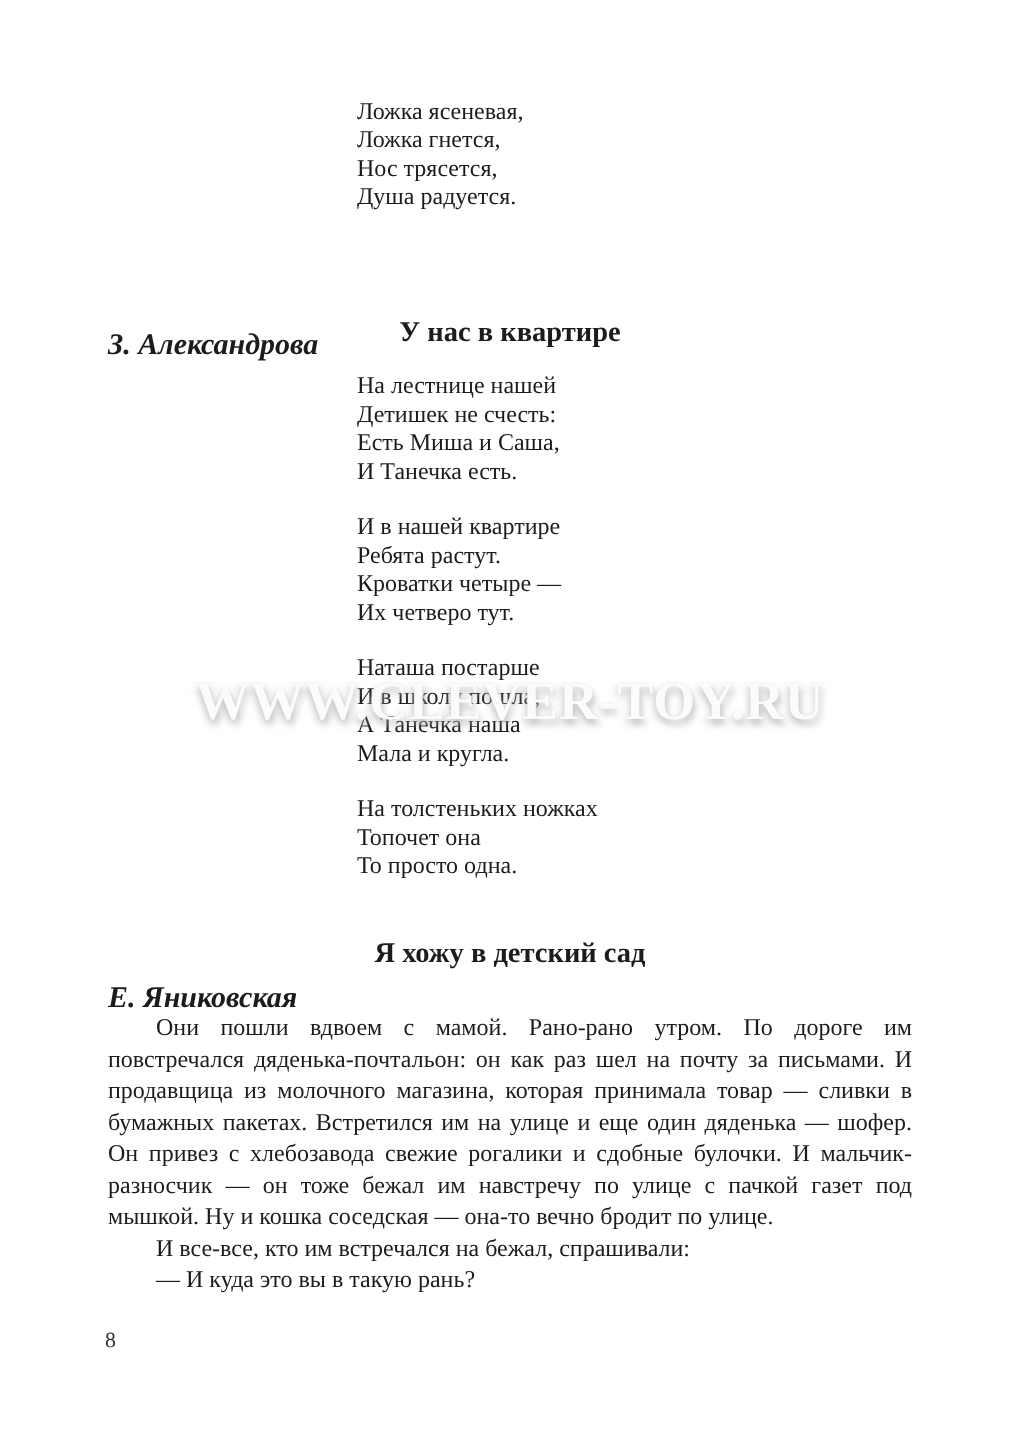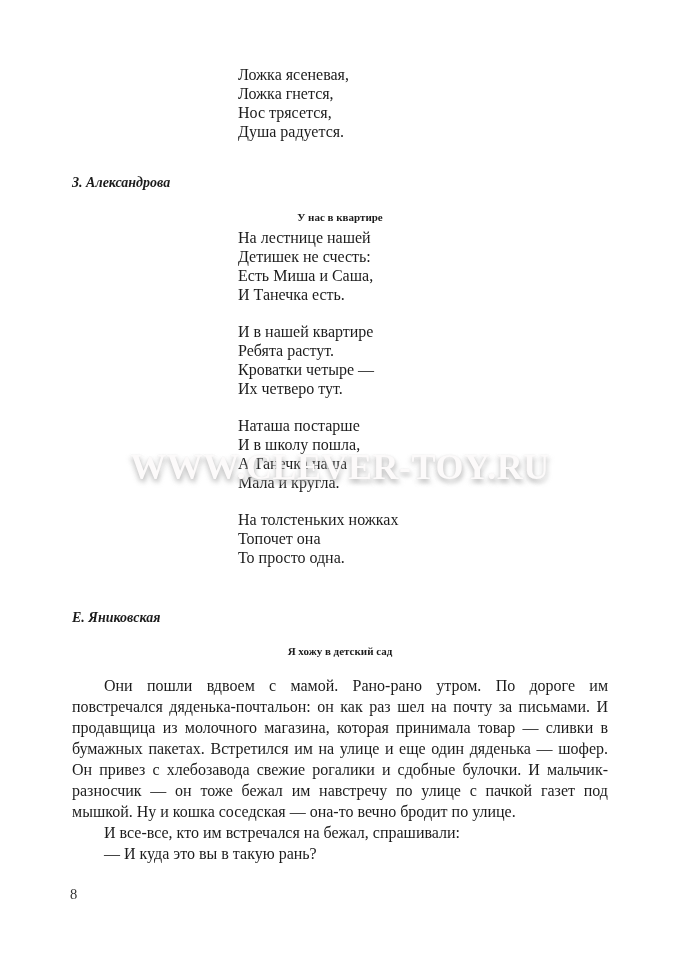--- a/index.html
+++ b/index.html
@@ -12,31 +12,32 @@
     overflow: hidden;
     font-family: "Liberation Serif", serif;
     color: #1c1c1c;
   }
   .poem-block { position: absolute; font-size: 16px; line-height: 19px; }
   .poem-block .line { white-space: nowrap; }
   .stanza { margin-bottom: 18px; }
   .author {
     position: absolute;
     left: 72px;
-    font-size: 14px;
+    font-size: 20px;
     font-weight: bold;
     font-style: italic;
     white-space: nowrap;
+    margin-top: 44px;
   }
   .section-title {
     position: absolute;
     left: 72px;
     width: 536px;
     text-align: center;
-    font-size: 11px;
+    font-size: 19px;
     font-weight: bold;
   }
   .story {
     position: absolute;
     left: 72px;
     top: 675px;
     width: 536px;
     font-size: 16px;
     line-height: 21px;
     text-align: justify;
@@ -63,23 +64,23 @@
     position: absolute;
     left: 70px;
     top: 886px;
     font-size: 14.5px;
     color: #333;
   }
   
   .intro-stanza { left: 238px; top: 65px; }
   .author-1 { top: 175px; }
   .title-1 { top: 211px; }
-  .poem-1 { left: 238px; top: 228px; font-family: Liberation Serif, serif; }
+  .poem-1 { left: 238px; top: 248px; font-family: Liberation Serif, serif; }
   .author-2 { top: 610px; }
-  .title-2 { top: 645px; }
+  .title-2 { top: 625px; }
 </style>
 </head>
 <body>
 
 <div class="page">
 
   <div class="poem-block intro-stanza">
     <div class="line">Ложка ясеневая,</div>
     <div class="line">Ложка гнется,</div>
     <div class="line">Нос трясется,</div>

